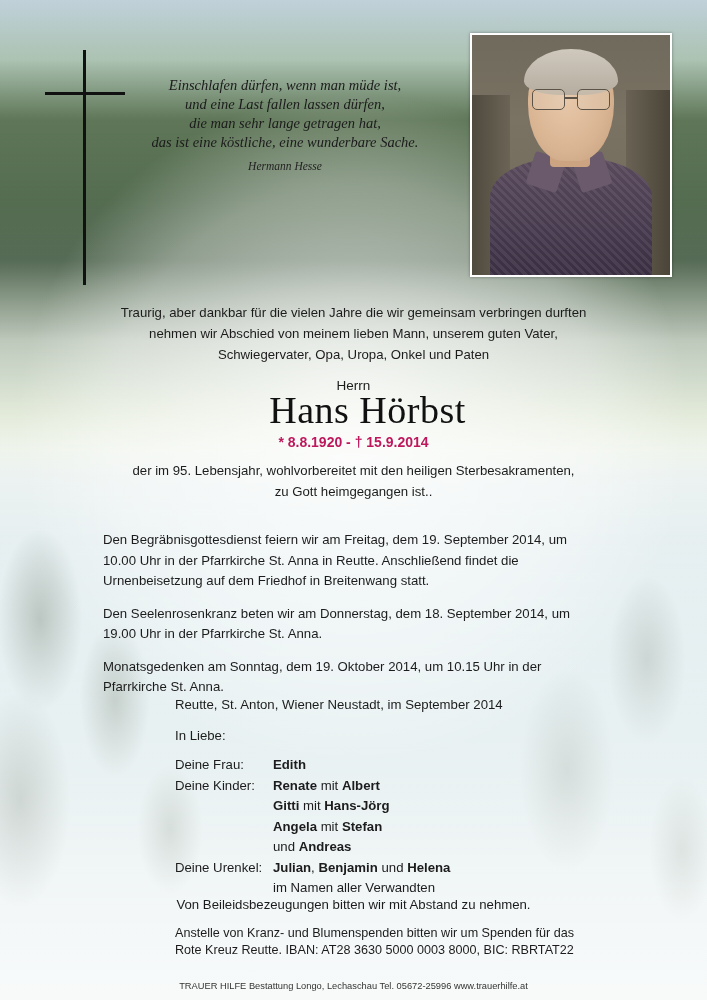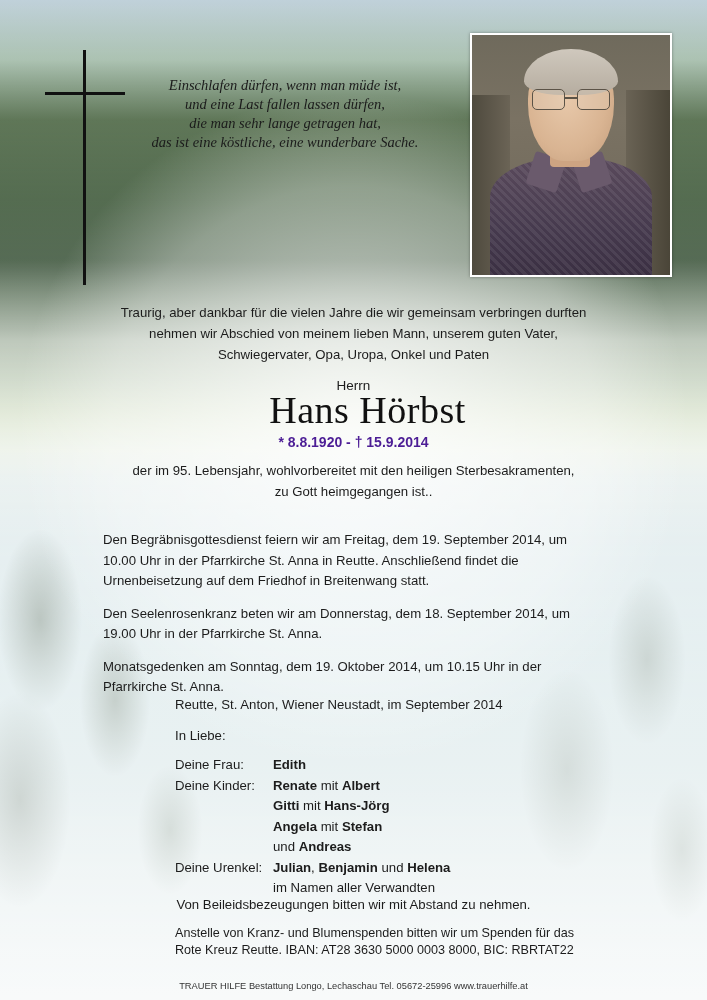--- a/index.html
+++ b/index.html
@@ -246,21 +246,21 @@
     color: #111;
     padding-left: 28px;
   }
   .dates {
     position: absolute;
     left: 0; right: 0;
     top: 434px;
     text-align: center;
     font-size: 14px;
     font-weight: bold;
-    color: #4c1d95;
+    color: #be185d;
   }
   .afterdates {
     position: absolute;
     left: 60px;
     top: 460px;
     width: 587px;
     text-align: center;
     font-size: 13.2px;
     line-height: 21px;
   }
@@ -343,20 +343,21 @@
     <div class="cross">
       <div class="vbar"></div>
       <div class="hbar"></div>
     </div>
 
     <div class="poem">
       <div>Einschlafen dürfen, wenn man müde ist,</div>
       <div>und eine Last fallen lassen dürfen,</div>
       <div>die man sehr lange getragen hat,</div>
       <div>das ist eine köstliche, eine wunderbare Sache.</div>
+      <div class="author">Hermann Hesse</div>
     </div>
 
     <div class="portrait">
       <div class="photo">
         <div class="chairL"></div>
         <div class="chairR"></div>
         <div class="shirt"></div>
         <div class="collarL"></div>
         <div class="collarR"></div>
         <div class="neck"></div>

